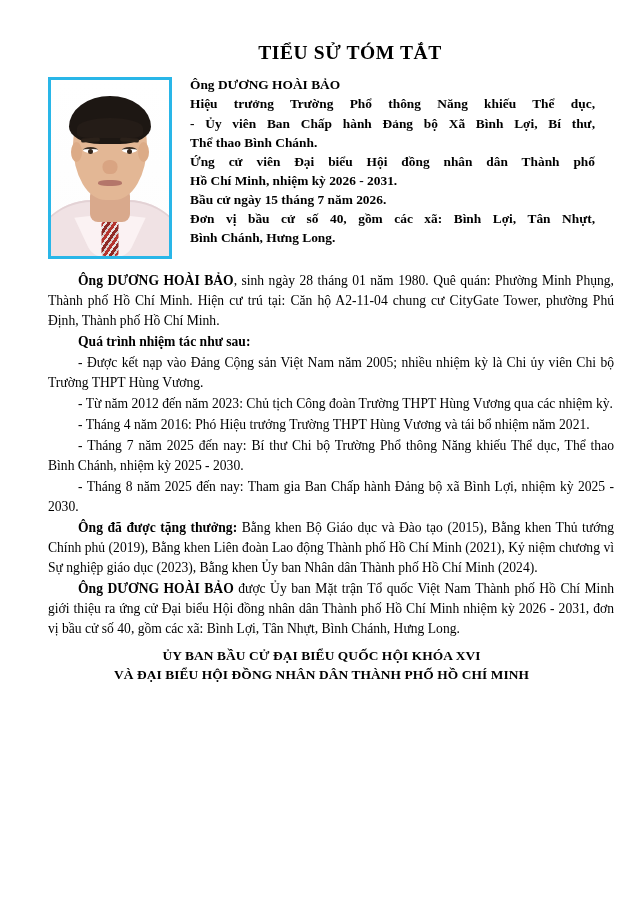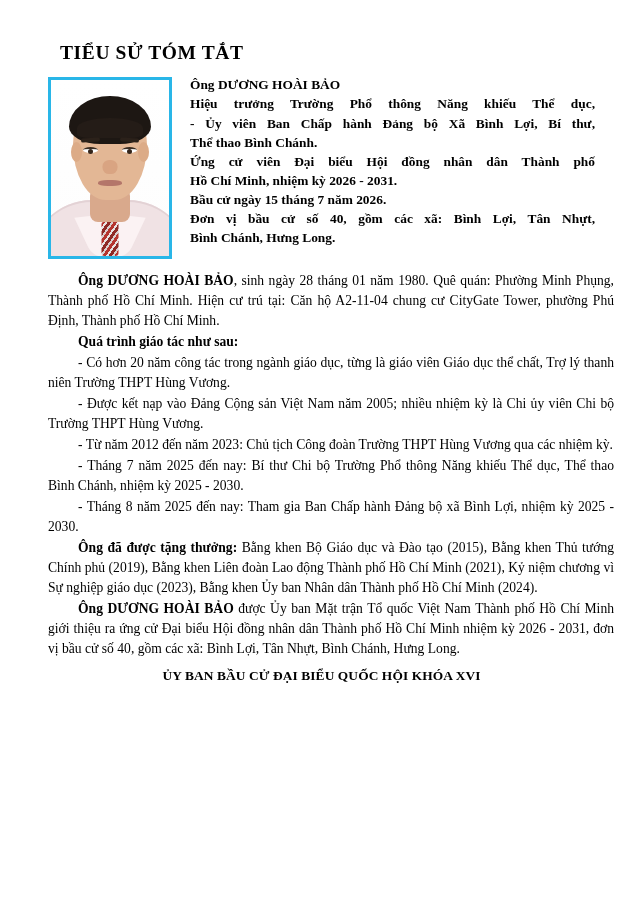--- a/index.html
+++ b/index.html
@@ -20,21 +20,21 @@
 
   .page {
     width: 640px;
     height: 905px;
     padding: 0;
     position: relative;
   }
 
   
   .doc-title {
-    text-align: left;
+    text-align: center;
     font-weight: bold;
     font-size: 19.5px;
     letter-spacing: 0.6px;
     padding-top: 42px;
     padding-left: 60px;
     line-height: 1.1;
   }
 
   
   .header-block {
@@ -293,31 +293,32 @@
       <span class="line just">Đơn vị bầu cử số 40, gồm các xã: Bình Lợi, Tân Nhựt,</span>
       <span class="line">Bình Chánh, Hưng Long.</span>
     </div>
 
   </div>
 
   <div class="body-block">
 
     <p><b>Ông DƯƠNG HOÀI BẢO</b><span>, sinh ngày 28 tháng 01 năm 1980. Quê quán: Phường Minh Phụng, Thành phố Hồ Chí Minh. Hiện cư trú tại: Căn hộ A2-11-04 chung cư CityGate Tower, phường Phú Định, Thành phố Hồ Chí Minh.</span></p>
 
-    <p><b>Quá trình giáo tác như sau:</b></p>
-
-    <p>- Có hơn 20 năm công tác trong ngành giáo dục, từng là giáo viên Giáo dục thể chất, Trợ lý thanh niên Trường THPT Hùng Vương.</p>
+    <p><b>Quá trình nhiệm tác như sau:</b></p>
+
     <p>- Được kết nạp vào Đảng Cộng sản Việt Nam năm 2005; nhiều nhiệm kỳ là Chi ủy viên Chi bộ Trường THPT Hùng Vương.</p>
     <p>- Từ năm 2012 đến năm 2023: Chủ tịch Công đoàn Trường THPT Hùng Vương qua các nhiệm kỳ.</p>
+    <p>- Tháng 4 năm 2016: Phó Hiệu trưởng Trường THPT Hùng Vương và tái bổ nhiệm năm 2021.</p>
     <p>- Tháng 7 năm 2025 đến nay: Bí thư Chi bộ Trường Phổ thông Năng khiếu Thể dục, Thể thao Bình Chánh, nhiệm kỳ 2025 - 2030.</p>
     <p>- Tháng 8 năm 2025 đến nay: Tham gia Ban Chấp hành Đảng bộ xã Bình Lợi, nhiệm kỳ 2025 - 2030.</p>
 
     <p><b>Ông đã được tặng thưởng:</b><span> Bằng khen Bộ Giáo dục và Đào tạo (2015), Bằng khen Thủ tướng Chính phủ (2019), Bằng khen Liên đoàn Lao động Thành phố Hồ Chí Minh (2021), Kỷ niệm chương vì Sự nghiệp giáo dục (2023), Bằng khen Ủy ban Nhân dân Thành phố Hồ Chí Minh (2024).</span></p>
 
     <p><b>Ông DƯƠNG HOÀI BẢO</b><span> được Ủy ban Mặt trận Tổ quốc Việt Nam Thành phố Hồ Chí Minh giới thiệu ra ứng cử Đại biểu Hội đồng nhân dân Thành phố Hồ Chí Minh nhiệm kỳ 2026 - 2031, đơn vị bầu cử số 40, gồm các xã: Bình Lợi, Tân Nhựt, Bình Chánh, Hưng Long.</span></p>
 
   </div>
 
   <div class="footer-block">
     <span class="fline">ỦY BAN BẦU CỬ ĐẠI BIỂU QUỐC HỘI KHÓA XVI</span>
+    <span class="fline">VÀ ĐẠI BIỂU HỘI ĐỒNG NHÂN DÂN THÀNH PHỐ HỒ CHÍ MINH</span>
   </div>
 
 </div>
 
 </body></html>

